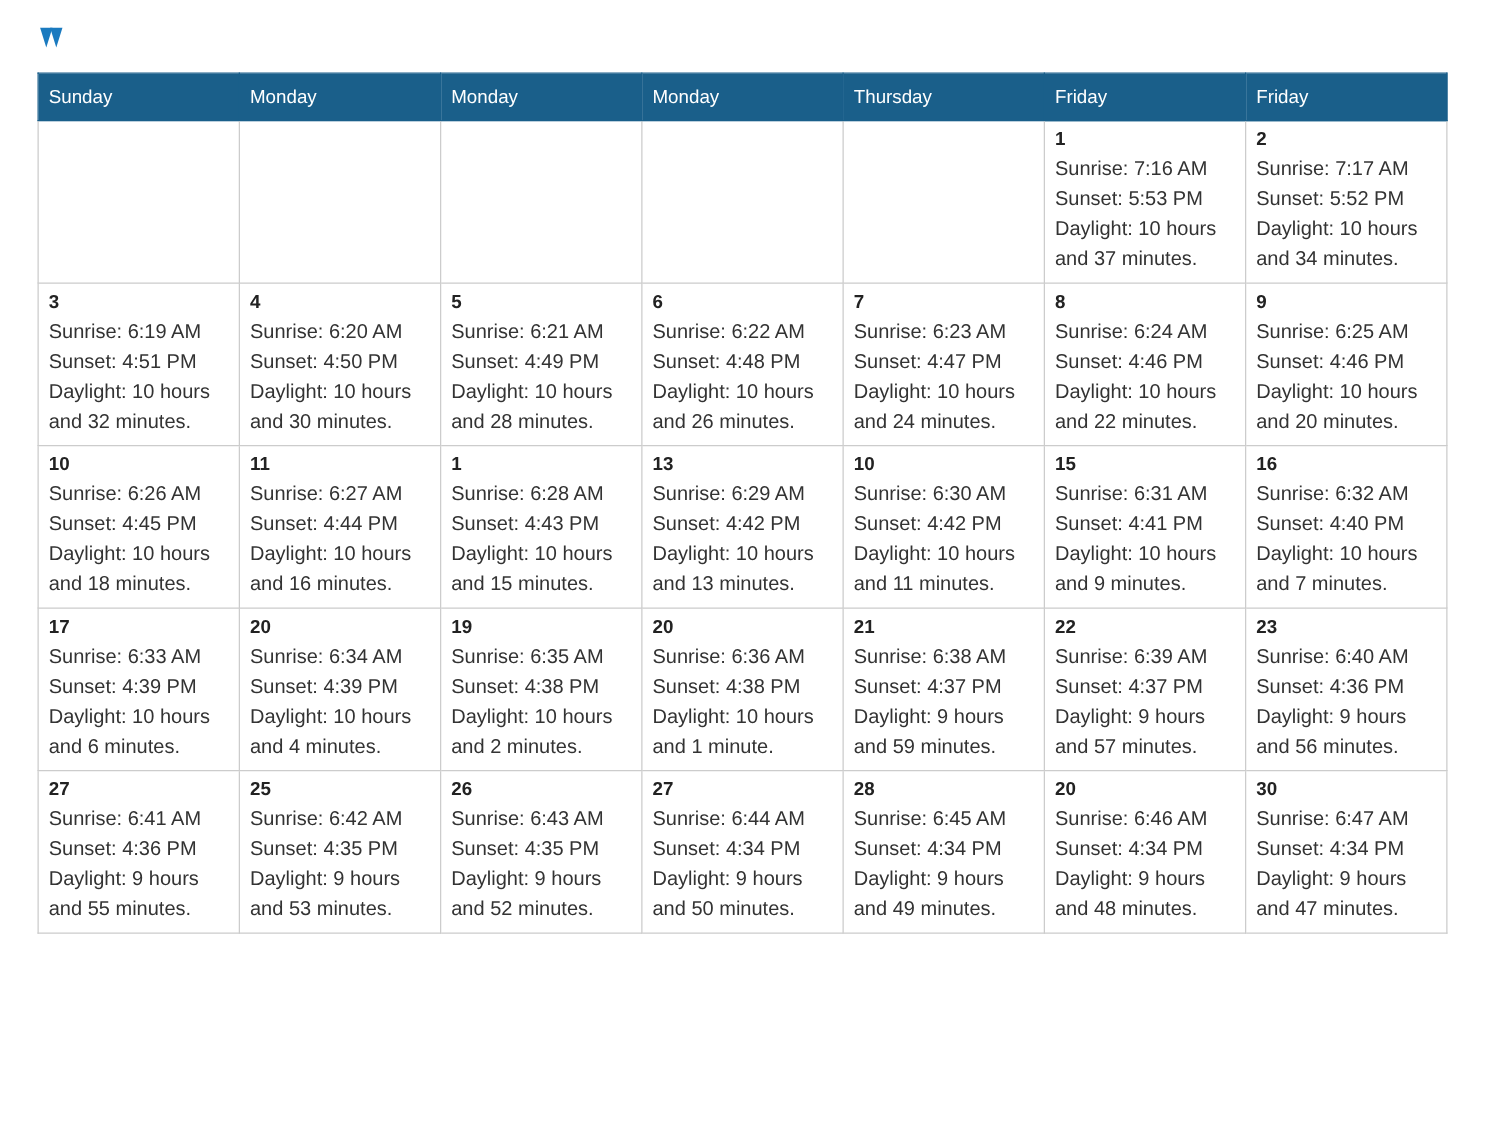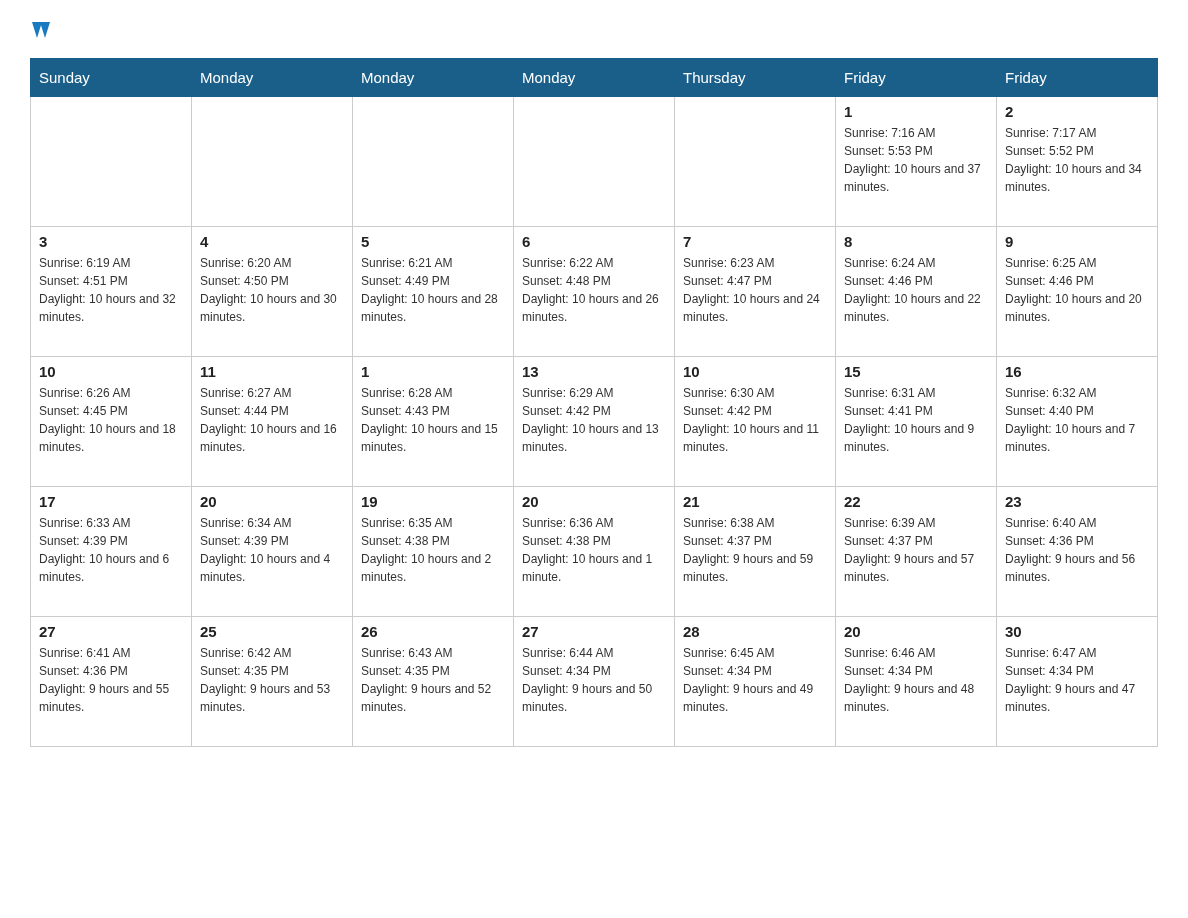--- a/index.html
+++ b/index.html
@@ -53,21 +53,21 @@
       height: 130px;
     }
     .day-number {
       font-size: 15px;
       font-weight: bold;
       color: #222;
       display: block;
       margin-bottom: 4px;
     }
     .day-info {
-      font-size: 12px;
+      font-size: 16px;
       color: #333;
       line-height: 1.5;
     }
     .empty-cell {
       background: #fff;
     }
     .logo-wrapper {
       display: flex;
       flex-direction: column;
     }

